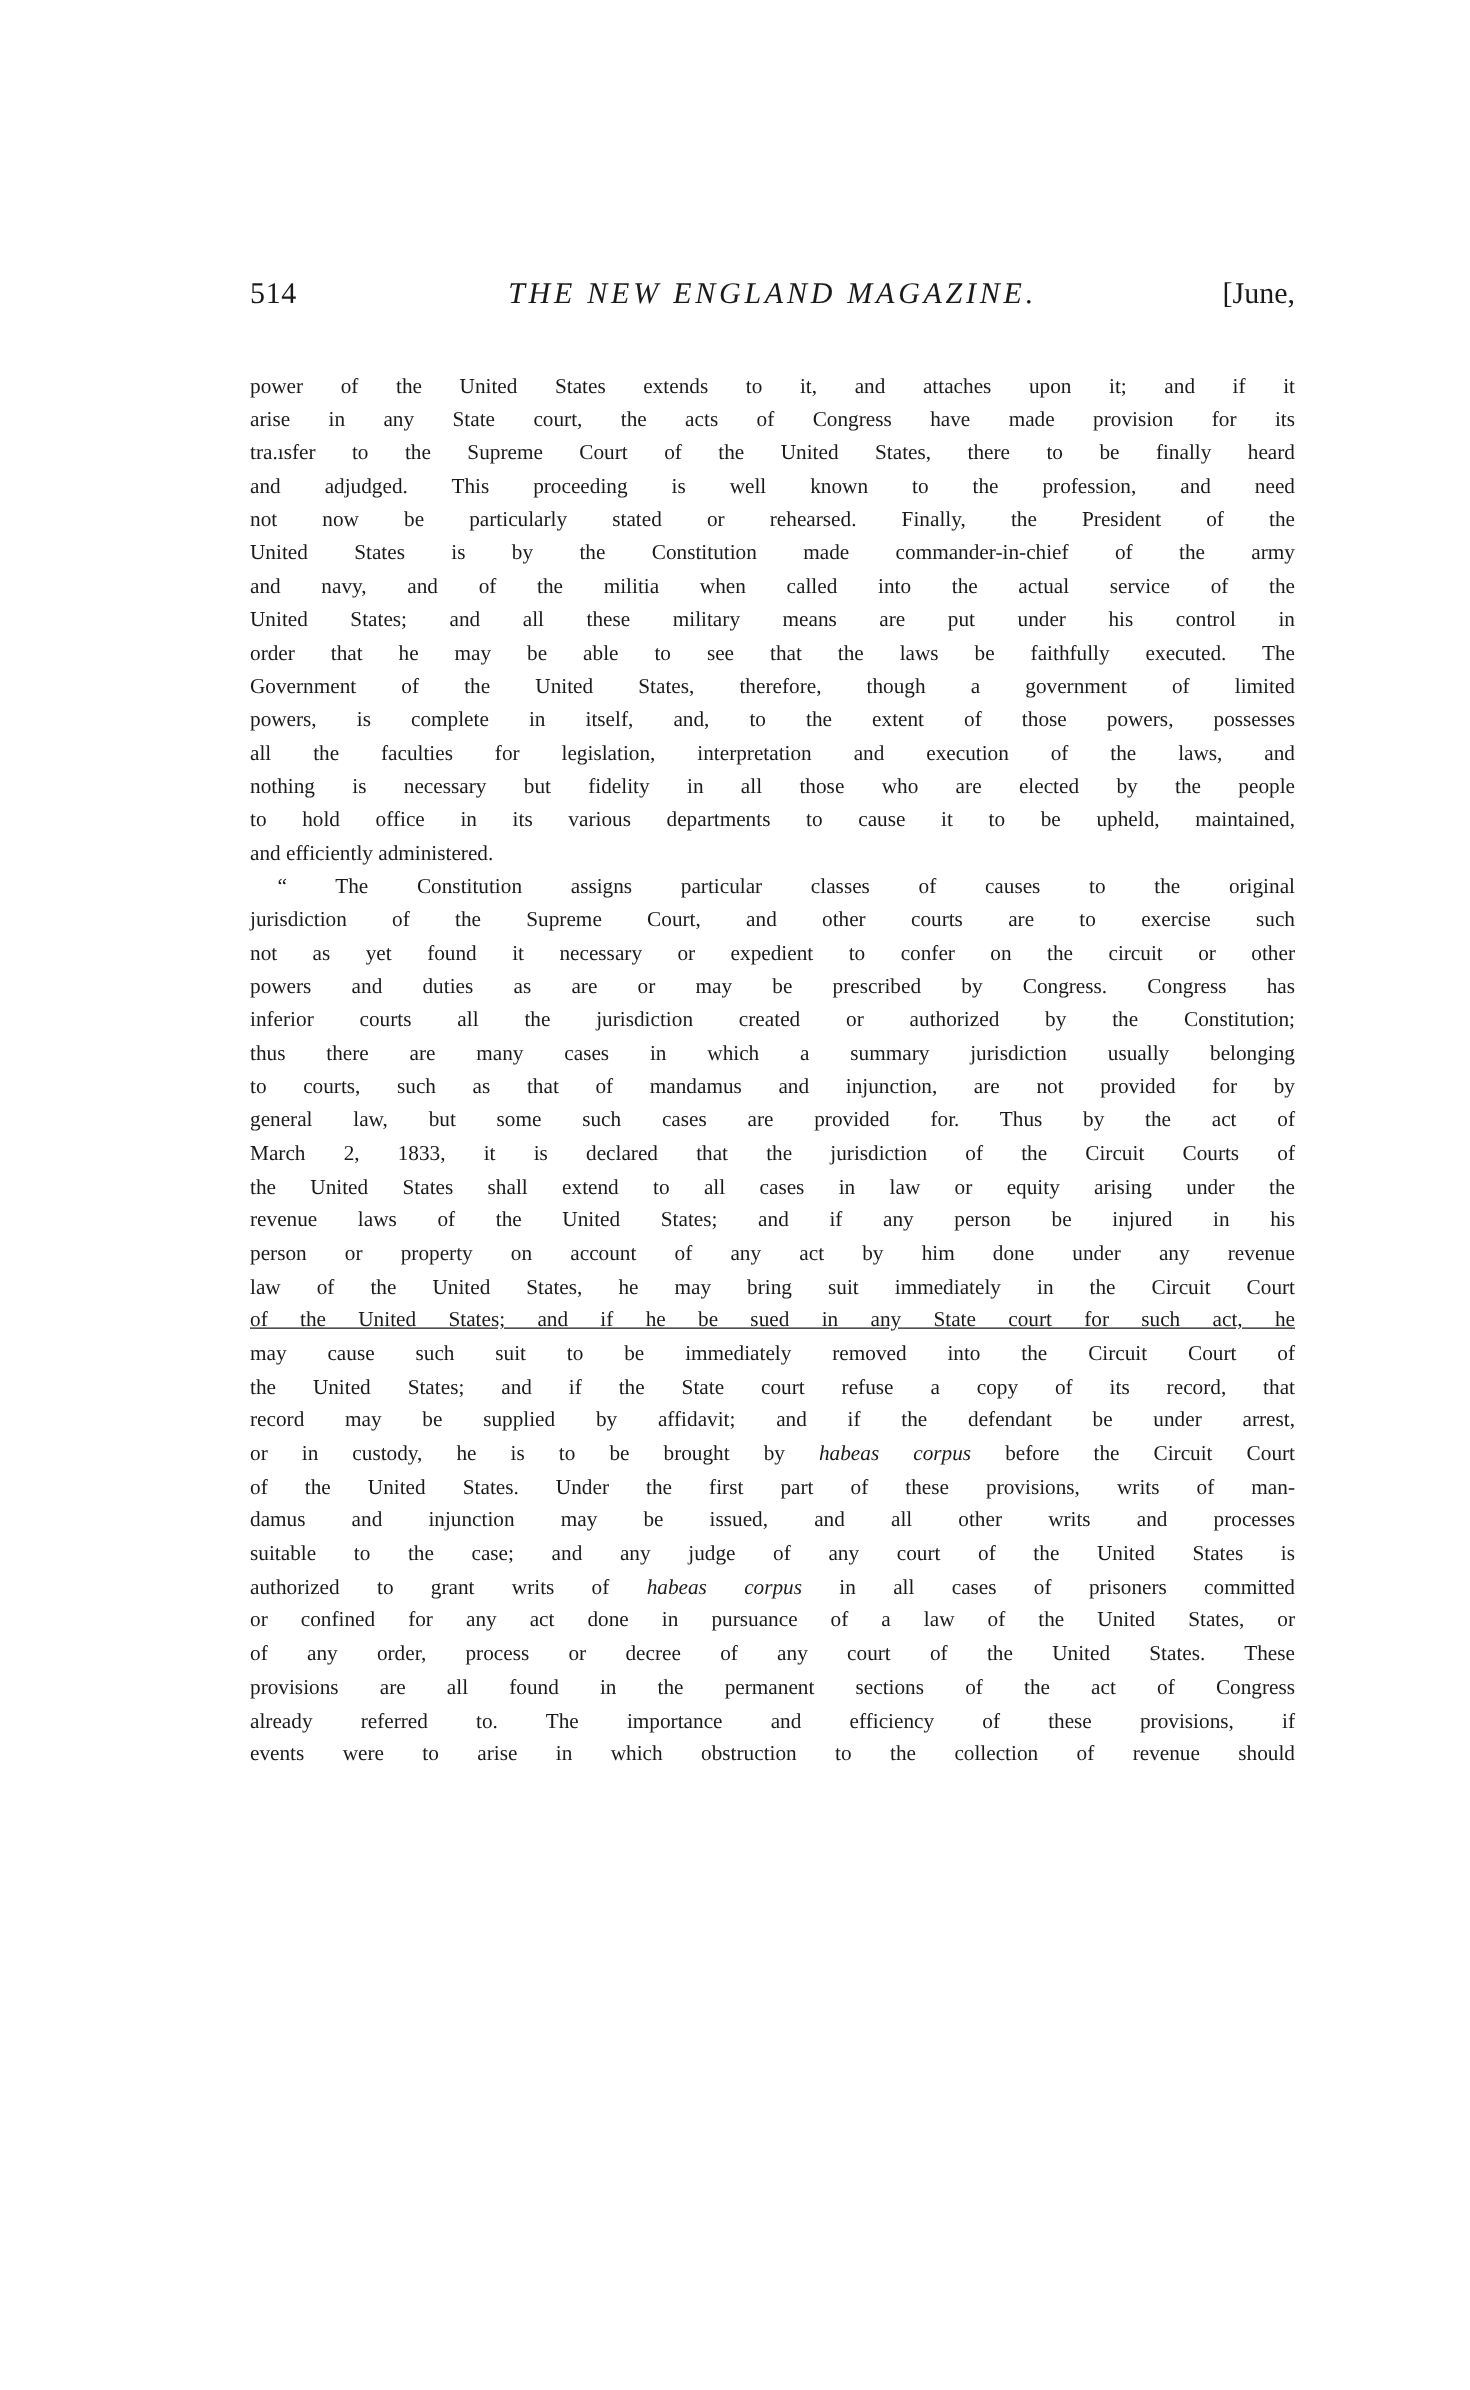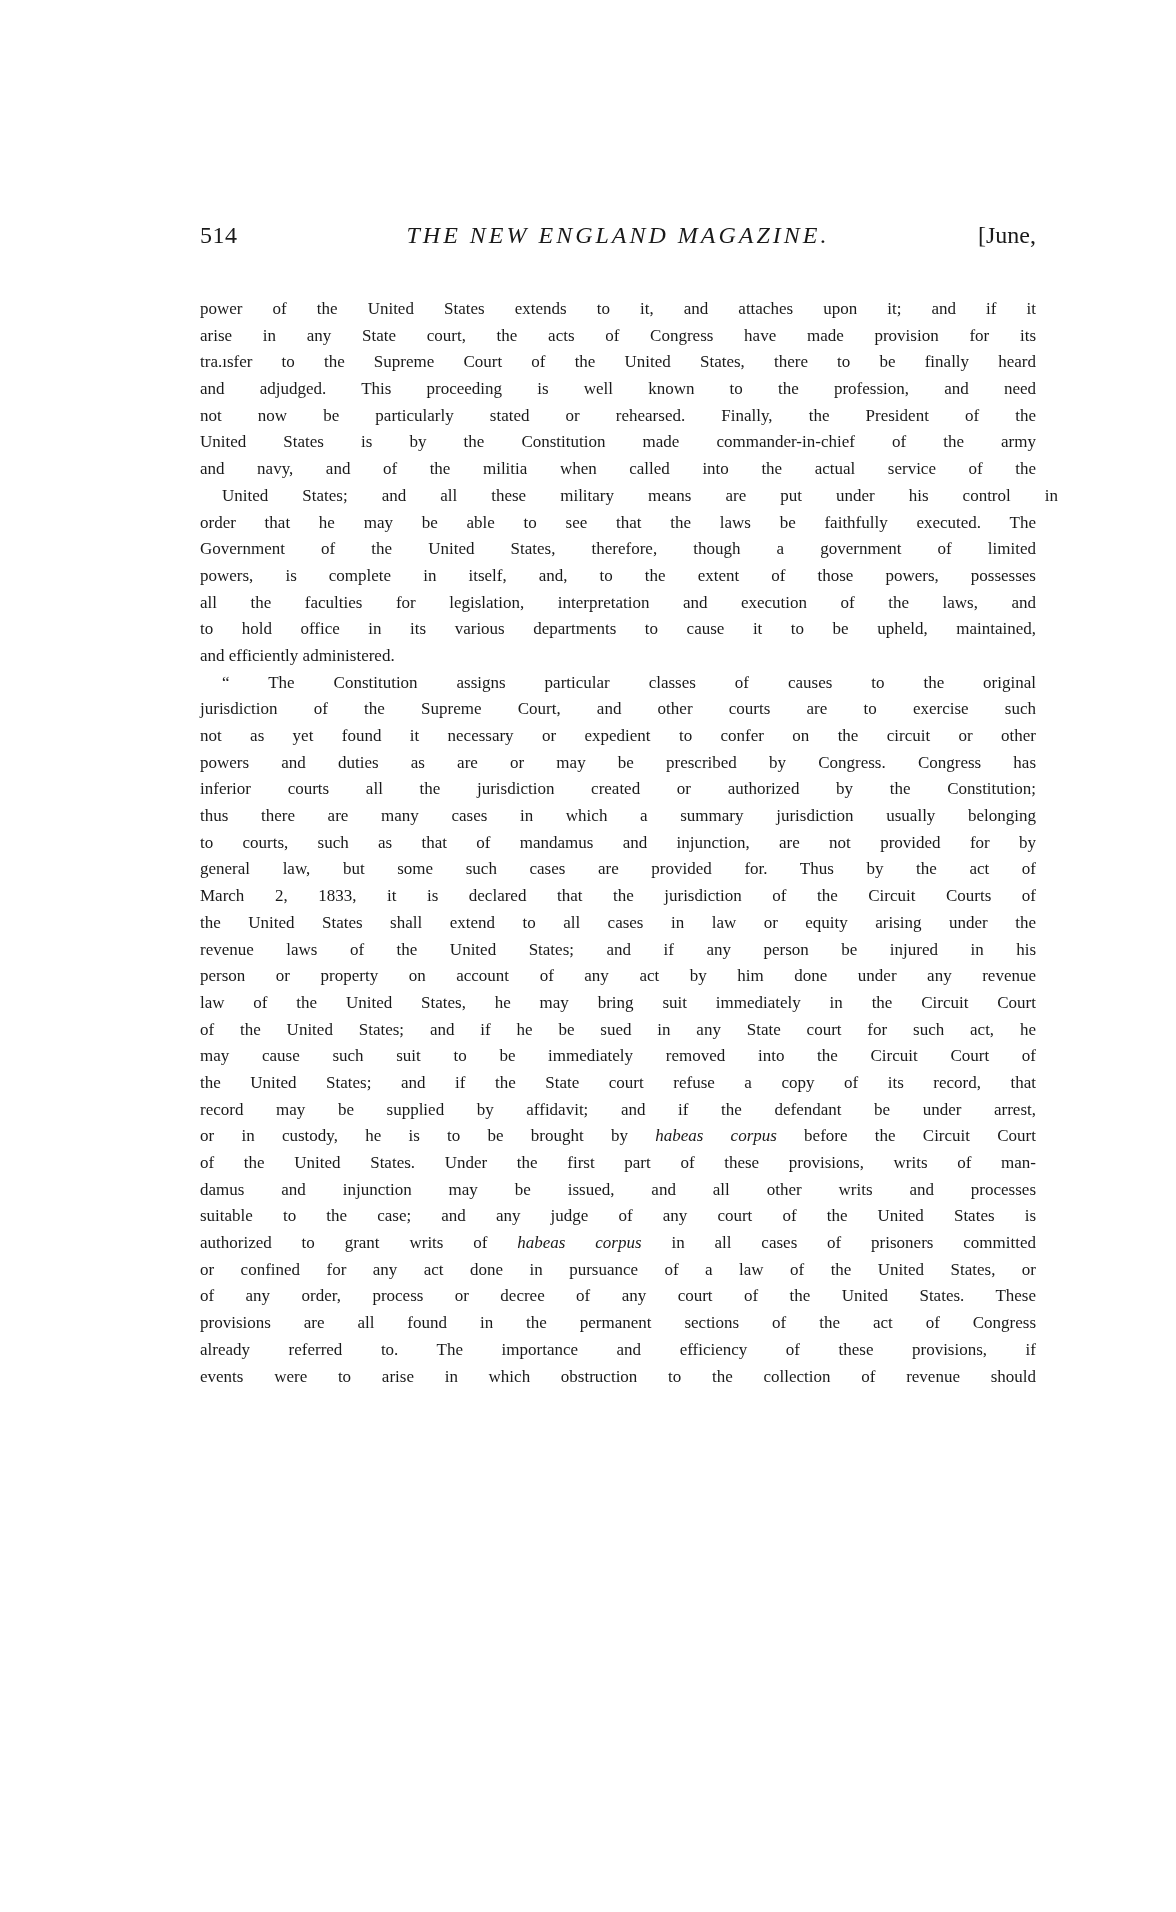--- a/index.html
+++ b/index.html
@@ -108,33 +108,36 @@
         <div class="line">
           <span class="line-inner" style="display: block; width: 100%;">not now be particularly stated or rehearsed. Finally, the President of the</span>
         </div>
         <div class="line">
           <span class="line-inner" style="display: block; width: 100%;">United States is by the Constitution made commander-in-chief of the army</span>
         </div>
         <div class="line">
           <span class="line-inner" style="display: block; width: 100%;">and navy, and of the militia when called into the actual service of the</span>
         </div>
         <div class="line">
-          <span class="line-inner" style="display: block; width: 100%; margin-left: 22px;">United States; and all these military means are put under his control in</span>
+          <span class="line-inner" style="display: block; width: 100%;">United States; and all these military means are put under his control in</span>
         </div>
         <div class="line">
           <span class="line-inner" style="display: block; width: 100%;">order that he may be able to see that the laws be faithfully executed. The</span>
         </div>
         <div class="line">
           <span class="line-inner" style="display: block; width: 100%;">Government of the United States, therefore, though a government of limited</span>
         </div>
         <div class="line">
           <span class="line-inner" style="display: block; width: 100%;">powers, is complete in itself, and, to the extent of those powers, possesses</span>
         </div>
         <div class="line">
           <span class="line-inner" style="display: block; width: 100%;">all the faculties for legislation, interpretation and execution of the laws, and</span>
+        </div>
+        <div class="line">
+          <span class="line-inner" style="display: block; width: 100%;">nothing is necessary but fidelity in all those who are elected by the people</span>
         </div>
         <div class="line">
           <span class="line-inner" style="display: block; width: 100%;">to hold office in its various departments to cause it to be upheld, maintained,</span>
         </div>
         <div class="line last">
           <span class="line-inner" style="display: block; width: 100%;">and efficiently administered.</span>
         </div>
       </div>
       <div>
         <div class="line indent">
@@ -170,21 +173,21 @@
         <div class="line">
           <span class="line-inner" style="display: block; width: 100%;">revenue laws of the United States; and if any person be injured in his</span>
         </div>
         <div class="line">
           <span class="line-inner" style="display: block; width: 100%;">person or property on account of any act by him done under any revenue</span>
         </div>
         <div class="line">
           <span class="line-inner" style="display: block; width: 100%;">law of the United States, he may bring suit immediately in the Circuit Court</span>
         </div>
         <div class="line">
-          <span class="line-inner" style="display: block; width: 100%;">of the United States; and if he be sued in any State court for such act, he</span>
+          <span class="line-inner" style="display: block; width: 100%; text-decoration: underline;">of the United States; and if he be sued in any State court for such act, he</span>
         </div>
         <div class="line">
           <span class="line-inner" style="display: block; width: 100%;">may cause such suit to be immediately removed into the Circuit Court of</span>
         </div>
         <div class="line">
           <span class="line-inner" style="display: block; width: 100%;">the United States; and if the State court refuse a copy of its record, that</span>
         </div>
         <div class="line">
           <span class="line-inner" style="display: block; width: 100%;">record may be supplied by affidavit; and if the defendant be under arrest,</span>
         </div>

